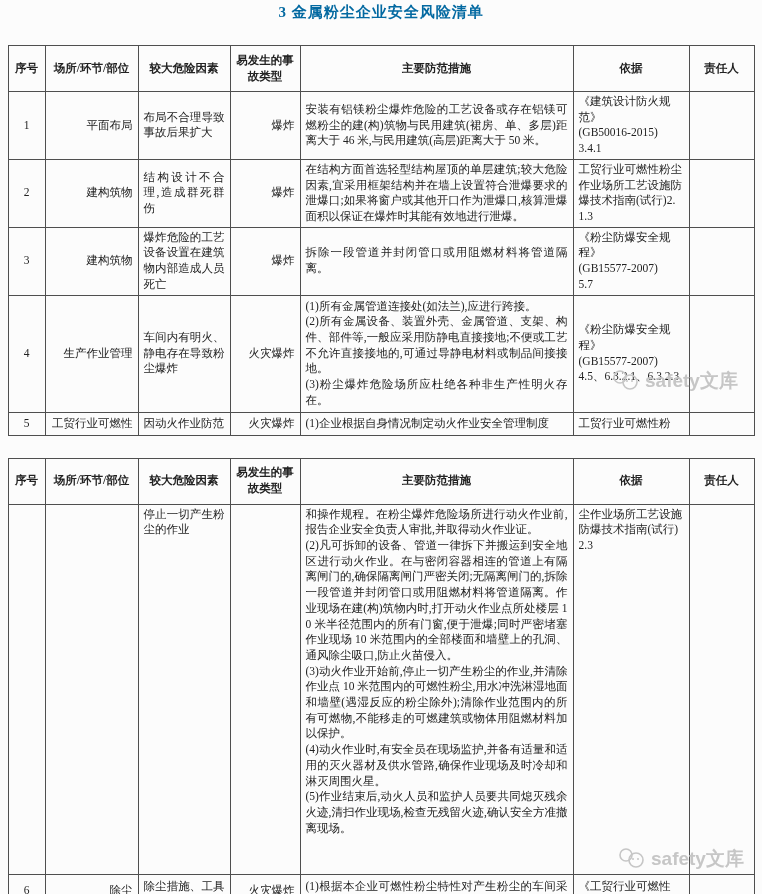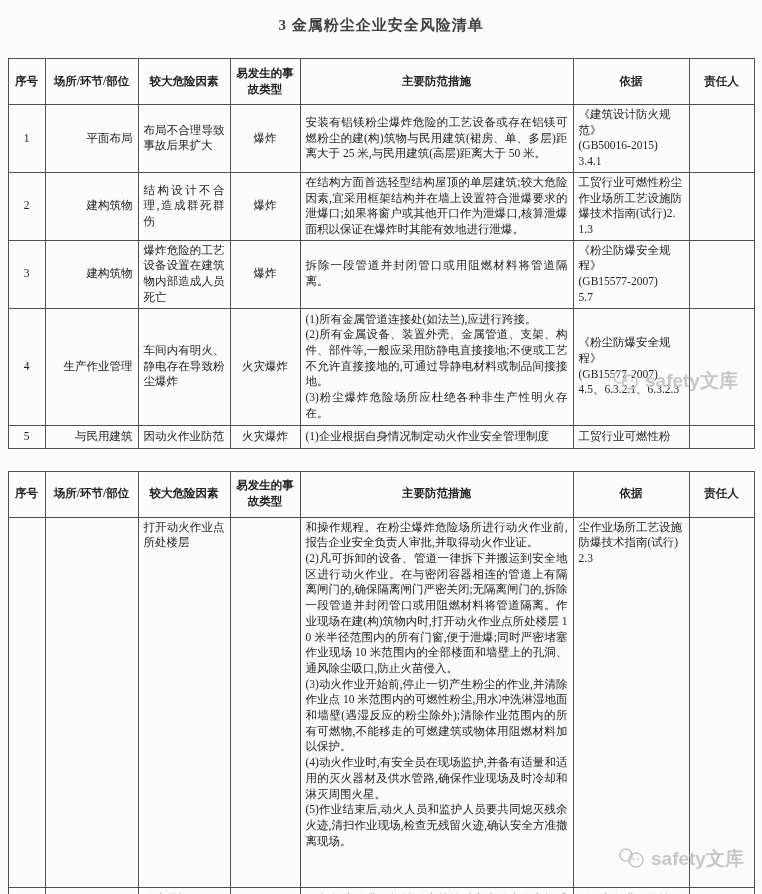--- a/index.html
+++ b/index.html
@@ -3,21 +3,21 @@
 <meta charset="utf-8">
 <style>
   html,body { margin:0; padding:0; background:#ffffff; }
   .page {
     position:relative; width:762px; height:894px; overflow:hidden;
     background:#fcfcfc; color:#222;
     font-family:"Liberation Serif","DejaVu Serif",serif;
   }
   .doc-title {
     text-align:center; font-weight:bold; font-size:15px; line-height:17px;
-    padding-top:17px; letter-spacing:1px; color:#404040;
+    padding-top:4px; letter-spacing:1px; color:#0369a1;
   }
   table.risk-table {
     border-collapse:collapse; table-layout:fixed;
     width:746px; margin:0 auto;font-family:Liberation Serif, serif;
   }
   table.t1 { margin-top:24px; }
   table.t2 { margin-top:22px; }
   th,td {
     border:1px solid #4f4f4f;
     font-size:11.5px; line-height:15.7px;
@@ -26,21 +26,21 @@
     color:#222;
   }
   th {
     font-weight:bold; text-align:center; vertical-align:middle;
     padding:2px 2px;
   }
   td { vertical-align:middle; }
   td.c-no   { text-align:center; }
   td.c-place{ text-align:right; }
   td.c-haz  { text-align:justify; }
-  td.c-acc  { text-align:center; }
+  td.c-acc  { text-align:right; }
   td.c-mea  { text-align:justify; }
   td.c-bas  { text-align:left; }
   tr.v-top td { vertical-align:top; }
   .watermark {
     position:absolute; display:flex; align-items:flex-start; gap:3px;
     font-family:Liberation Sans, sans-serif;
     font-weight:bold; font-size:19px; color:#c6c6c6;
     white-space:nowrap; pointer-events:none;
   }
   .watermark svg { display:block; }
@@ -70,21 +70,21 @@
       <th>易发生的事故类型</th>
       <th>主要防范措施</th>
       <th>依据</th>
       <th>责任人</th>
     </tr>
     <tr style="height:58px">
       <td class="c-no">1</td>
       <td class="c-place">平面布局</td>
       <td class="c-haz">布局不合理导致事故后果扩大</td>
       <td class="c-acc">爆炸</td>
-      <td class="c-mea">安装有铝镁粉尘爆炸危险的工艺设备或存在铝镁可燃粉尘的建(构)筑物与民用建筑(裙房、单、多层)距离大于 25 米,与民用建筑(高层)距离大于 50 米。</td>
+      <td class="c-mea">安装有铝镁粉尘爆炸危险的工艺设备或存在铝镁可燃粉尘的建(构)筑物与民用建筑(裙房、单、多层)距离大于 46 米,与民用建筑(高层)距离大于 50 米。</td>
       <td class="c-bas">《建筑设计防火规范》
 (GB50016-2015)
 3.4.1</td>
       <td></td>
     </tr>
     <tr style="height:65px">
       <td class="c-no">2</td>
       <td class="c-place">建构筑物</td>
       <td class="c-haz">结构设计不合理,造成群死群伤</td>
       <td class="c-acc">爆炸</td>
@@ -111,21 +111,21 @@
       <td class="c-mea">(1)所有金属管道连接处(如法兰),应进行跨接。
 (2)所有金属设备、装置外壳、金属管道、支架、构件、部件等,一般应采用防静电直接接地;不便或工艺不允许直接接地的,可通过导静电材料或制品间接接地。
 (3)粉尘爆炸危险场所应杜绝各种非生产性明火存在。</td>
       <td class="c-bas">《粉尘防爆安全规程》
 (GB15577-2007)
 4.5、6.3.2.1、6.3.2.3</td>
       <td></td>
     </tr>
     <tr style="height:23px">
       <td class="c-no">5</td>
-      <td class="c-place">与民用建筑</td>
+      <td class="c-place">工贸行业可燃性</td>
       <td class="c-haz">因动火作业防范</td>
       <td class="c-acc">火灾爆炸</td>
       <td class="c-mea">(1)企业根据自身情况制定动火作业安全管理制度</td>
       <td class="c-bas">工贸行业可燃性粉</td>
       <td></td>
     </tr>
   </tbody>
     </table>
 
   <table class="risk-table t2">
@@ -144,21 +144,21 @@
       <th>场所/环节/部位</th>
       <th>较大危险因素</th>
       <th>易发生的事故类型</th>
       <th>主要防范措施</th>
       <th>依据</th>
       <th>责任人</th>
     </tr>
     <tr class="v-top" style="height:370px">
       <td class="c-no"></td>
       <td class="c-place"></td>
-      <td class="c-haz">打开动火作业点所处楼层</td>
+      <td class="c-haz">停止一切产生粉尘的作业</td>
       <td class="c-acc"></td>
       <td class="c-mea">和操作规程。在粉尘爆炸危险场所进行动火作业前,报告企业安全负责人审批,并取得动火作业证。
 (2)凡可拆卸的设备、管道一律拆下并搬运到安全地区进行动火作业。在与密闭容器相连的管道上有隔离闸门的,确保隔离闸门严密关闭;无隔离闸门的,拆除一段管道并封闭管口或用阻燃材料将管道隔离。作业现场在建(构)筑物内时,打开动火作业点所处楼层 10 米半径范围内的所有门窗,便于泄爆;同时严密堵塞作业现场 10 米范围内的全部楼面和墙壁上的孔洞、通风除尘吸口,防止火苗侵入。
 (3)动火作业开始前,停止一切产生粉尘的作业,并清除作业点 10 米范围内的可燃性粉尘,用水冲洗淋湿地面和墙壁(遇湿反应的粉尘除外);清除作业范围内的所有可燃物,不能移走的可燃建筑或物体用阻燃材料加以保护。
 (4)动火作业时,有安全员在现场监护,并备有适量和适用的灭火器材及供水管路,确保作业现场及时冷却和淋灭周围火星。
 (5)作业结束后,动火人员和监护人员要共同熄灭残余火迹,清扫作业现场,检查无残留火迹,确认安全方准撤离现场。</td>
       <td class="c-bas">尘作业场所工艺设施防爆技术指南(试行)
 2.3</td>
       <td></td>
     </tr>

